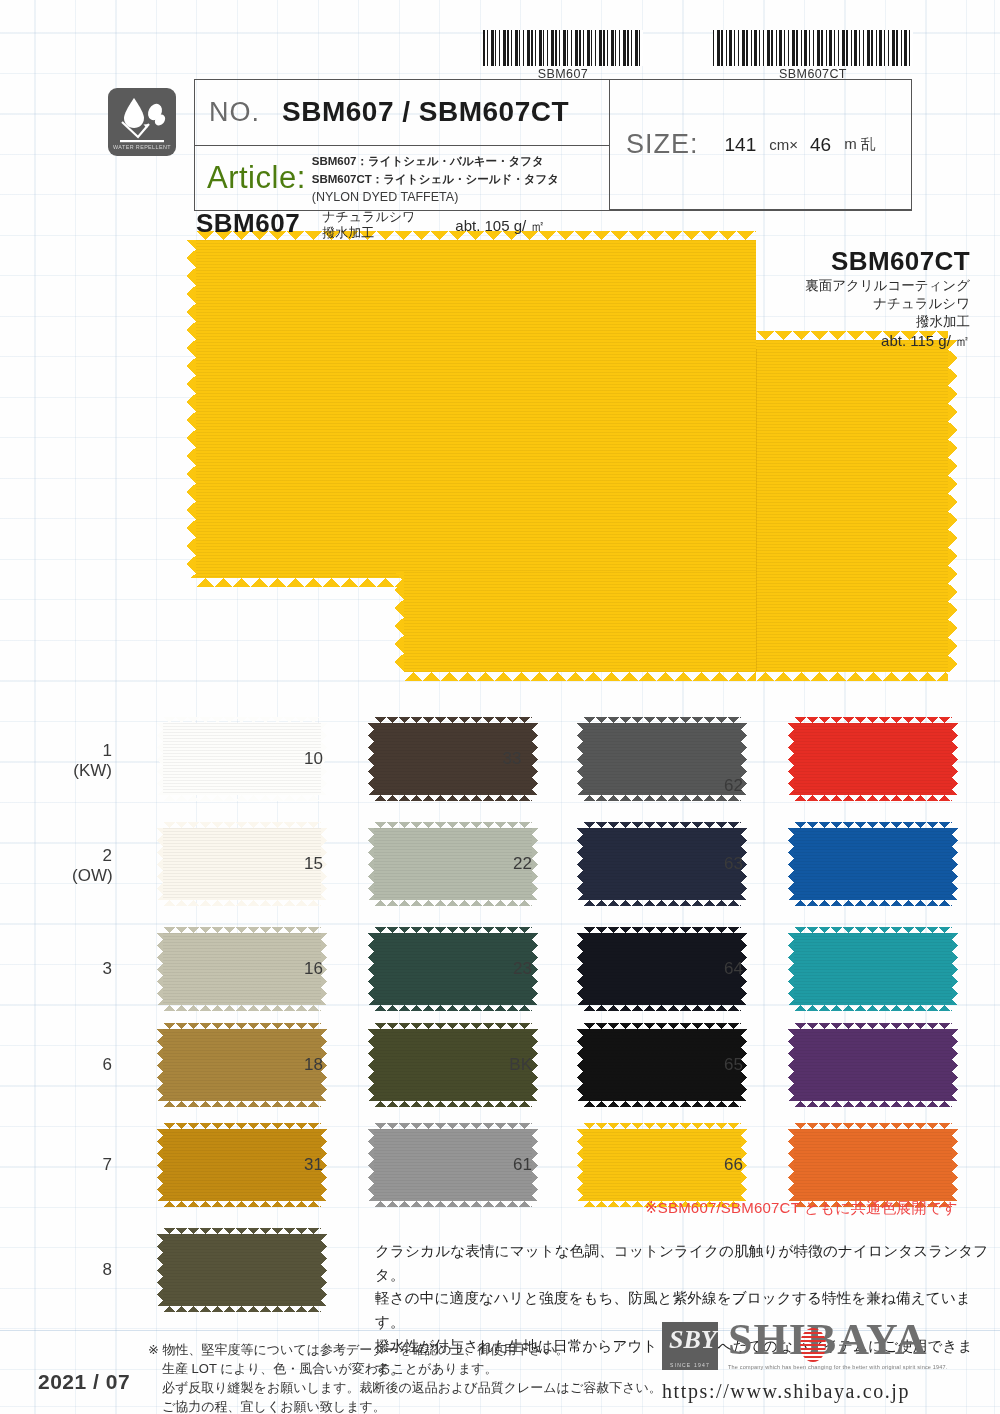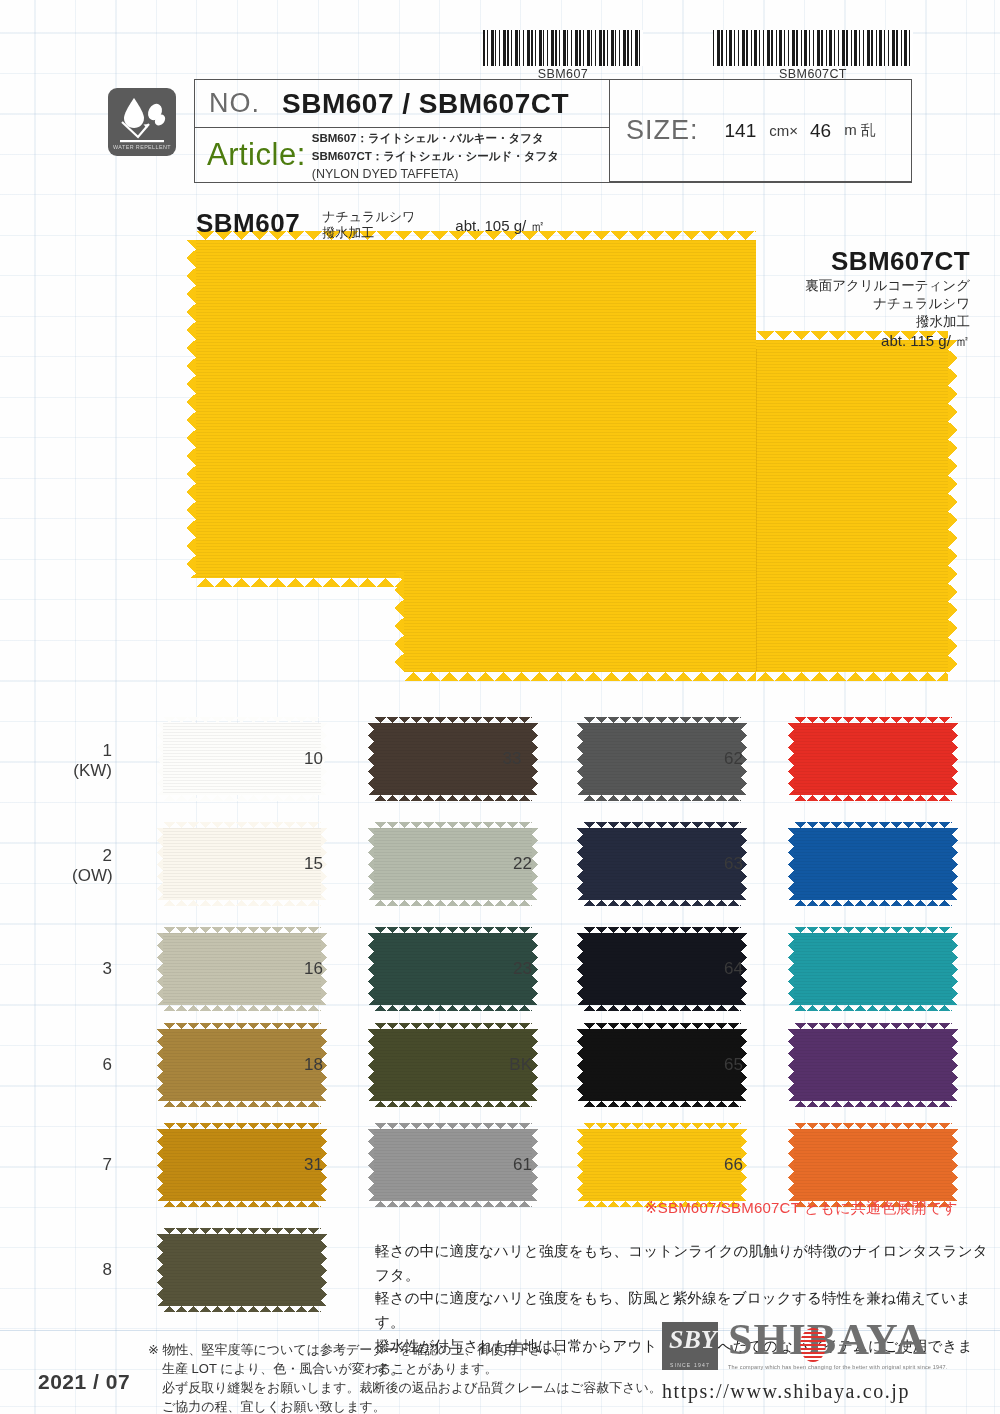--- a/index.html
+++ b/index.html
@@ -27,21 +27,21 @@
       #1a1a1a 8px 11px, #fff 11px 12px, #1a1a1a 12px 13px, #fff 13px 16px,
       #1a1a1a 16px 17px, #fff 17px 20px, #1a1a1a 20px 23px, #fff 23px 24px);
   }
   .bars.b2{background-image:repeating-linear-gradient(to right,
       #1a1a1a 0 1px, #fff 1px 4px, #1a1a1a 4px 7px, #fff 7px 8px,
       #1a1a1a 8px 10px, #fff 10px 13px, #1a1a1a 13px 14px, #fff 14px 16px,
       #1a1a1a 16px 19px, #fff 19px 21px, #1a1a1a 21px 22px, #fff 22px 25px);}
   .bc-label{font-size:12.5px;letter-spacing:.4px;color:#333;margin-top:1px;}
 
   
-  #spec-table{position:absolute;left:194px;top:79px;width:718px;height:104px;
+  #spec-table{position:absolute;left:194px;top:79px;width:718px;height:132px;
     border:1.6px solid #555;box-sizing:border-box;display:flex;background:transparent;}
   .spec-left{width:414px;border-right:1.6px solid #555;display:flex;flex-direction:column;}
   .spec-right{flex:1;display:flex;flex-direction:row;}
   .spec-row{flex:1;display:flex;align-items:center;box-sizing:border-box;}
   .spec-left .spec-row:first-child,.spec-right .spec-row:first-child{border-bottom:1.3px solid #555;}
   .lbl-no{font-size:27px;color:#6a6a6a;font-weight:300;letter-spacing:1px;padding-left:14px;}
   .val-no{font-size:28px;font-weight:bold;color:#1c1c1c;letter-spacing:.5px;margin-left:22px;}
   .lbl-article{font-size:31px;color:#4d7c0f;font-weight:400;letter-spacing:.5px;padding-left:12px;}
   .article-lines{margin-left:6px;line-height:1.12;}
   .article-lines .a1,.article-lines .a2{font-size:11.5px;font-weight:bold;color:#2b2b2b;white-space:nowrap;}
@@ -357,21 +357,21 @@
     </div>
     <div class="sw-num" style="left: 492px; width: 40px; top: 1155px;"><span>61</span></div>
     <div class="pinked sw-cell" style="left: 583px; top: 1129px; width: 158px; height: 72px; --c: #F9C40F; --zz: 6px;">
       <div class="inner"></div>
       <div class="zig-top"></div>
       <div class="zig-bottom"></div>
       <div class="zig-left"></div>
       <div class="zig-right"></div>
       <div class="weave"></div>
     </div>
-    <div class="sw-num" style="left: 703px; width: 40px; top: 749px;"><span>62</span></div>
+    <div class="sw-num" style="left: 703px; width: 40px; top: 776px;"><span>62</span></div>
     <div class="pinked sw-cell" style="left: 794px; top: 723px; width: 158px; height: 72px; --c: #E62D24; --zz: 6px;">
       <div class="inner"></div>
       <div class="zig-top"></div>
       <div class="zig-bottom"></div>
       <div class="zig-left"></div>
       <div class="zig-right"></div>
       <div class="weave"></div>
     </div>
     <div class="sw-num" style="left: 703px; width: 40px; top: 854px;"><span>63</span></div>
     <div class="pinked sw-cell" style="left: 794px; top: 828px; width: 158px; height: 72px; --c: #1158A2; --zz: 6px;">
@@ -407,21 +407,21 @@
       <div class="zig-bottom"></div>
       <div class="zig-left"></div>
       <div class="zig-right"></div>
       <div class="weave"></div>
     </div>
   </div>
 
 <div id="common-note">※SBM607/SBM607CT ともに共通色展開です</div>
 
 <div id="desc">
-  <div>軽さの中に適度なハリと強度をもち、コットンライクの肌触りが特徴のナイロンタスランタフタ。</div>
+  <div>クラシカルな表情にマットな色調、コットンライクの肌触りが特徴のナイロンタスランタフタ。</div>
   <div>軽さの中に適度なハリと強度をもち、防風と紫外線をブロックする特性を兼ね備えています。</div>
   <div>撥水性が付与された生地は日常からアウトドアまでへだてのないアイテムにご使用できます。</div>
 </div>
 
 <div id="footer-rule"></div>
 
 <div id="foot-notes">
   <div class="ln">※ 物性、堅牢度等については参考データーを確認の上、御使用下さい。</div>
   <div class="ln" style="padding-left:14px;">生産 LOT により、色・風合いが変わることがあります。</div>
   <div class="ln" style="padding-left:14px;">必ず反取り縫製をお願いします。裁断後の返品および品質クレームはご容赦下さい。</div>

